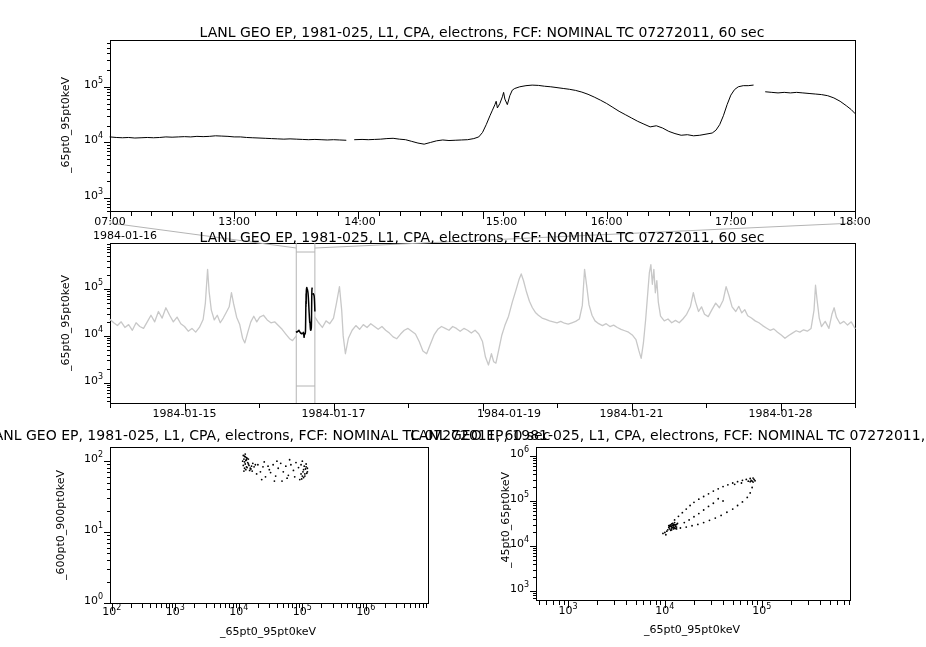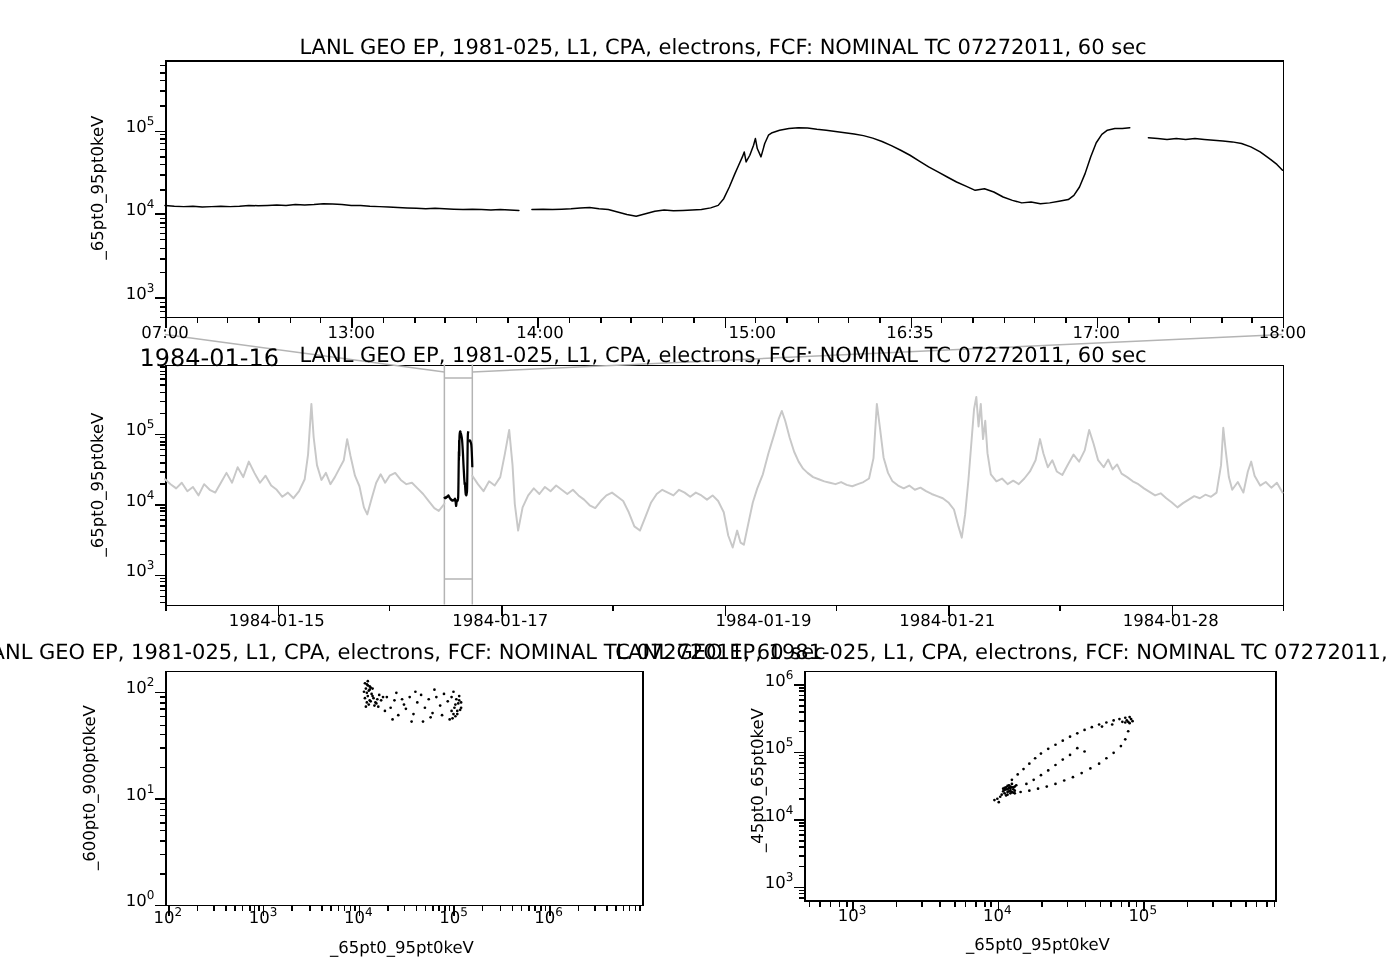--- a/index.html
+++ b/index.html
@@ -1,20 +1,20 @@
 <!DOCTYPE html>
 <html><head>
 <meta charset="utf-8">
 <style>
   html,body{margin:0;padding:0;background:#ffffff;}
   #canvas{position:relative;width:926px;height:647px;background:#ffffff;
           font-family:"DejaVu Sans","Liberation Sans",sans-serif;color:#000;overflow:hidden;}
   #plot-svg{position:absolute;left:0;top:0;}
   .panel-title{position:absolute;transform:translateX(-50%);font-size:14px;white-space:nowrap;background:transparent;}
-  .xdate{position:absolute;font-size:16px;white-space:nowrap;}
+  .xdate{position:absolute;font-size:11px;white-space:nowrap;}
   .ylab-anchor{position:absolute;width:0;height:0;}
   .ylab{position:absolute;transform:translate(-50%,-50%) rotate(-90deg);font-size:11px;white-space:nowrap;display:block;}
   .xlab{position:absolute;transform:translateX(-50%);font-size:11px;white-space:nowrap;}
   #labels{position:absolute;left:0;top:0;width:926px;height:647px;pointer-events:none;}
   .tx{position:absolute;transform:translateX(-50%);font-size:11px;white-space:nowrap;}
   .ty{position:absolute;width:44px;text-align:right;font-size:11px;white-space:nowrap;}
   sup{font-size:8px;line-height:0;}
   .sel-overlay{position:absolute;background:transparent;}
 </style>
 </head>
@@ -436,21 +436,21 @@
       <circle cx="692.03" cy="525.75" r="0.9" fill="#000000"></circle>
       <circle cx="686.22" cy="527.10" r="0.9" fill="#000000"></circle>
       <circle cx="680.40" cy="528.00" r="0.9" fill="#000000"></circle>
       <circle cx="676.52" cy="528.90" r="0.9" fill="#000000"></circle>
     </svg>
   <div id="labels">
       <span class="tx" style="left: 110px; top: 215px;">07:00</span>
       <span class="tx" style="left: 234.167px; top: 215px;">13:00</span>
       <span class="tx" style="left: 360px; top: 215px;">14:00</span>
       <span class="tx" style="left: 482.5px; top: 215px; margin-left: 19px;">15:00</span>
-      <span class="tx" style="left: 606.667px; top: 215px;">16:35</span>
+      <span class="tx" style="left: 606.667px; top: 215px;">16:00</span>
       <span class="tx" style="left: 730.833px; top: 215px;">17:00</span>
       <span class="tx" style="left: 855px; top: 215px;">18:00</span>
       <span class="ty" style="left: 59px; top: 189.189px;">10<sup>3</sup></span>
       <span class="ty" style="left: 59px; top: 133.489px;">10<sup>4</sup></span>
       <span class="ty" style="left: 59px; top: 77.7883px;">10<sup>5</sup></span>
       <span class="tx" style="left: 184.5px; top: 407px;">1984-01-15</span>
       <span class="tx" style="left: 333.5px; top: 407px;">1984-01-17</span>
       <span class="tx" style="left: 509px; top: 407px;">1984-01-19</span>
       <span class="tx" style="left: 631.5px; top: 407px;">1984-01-21</span>
       <span class="tx" style="left: 780.5px; top: 407px;">1984-01-28</span>

